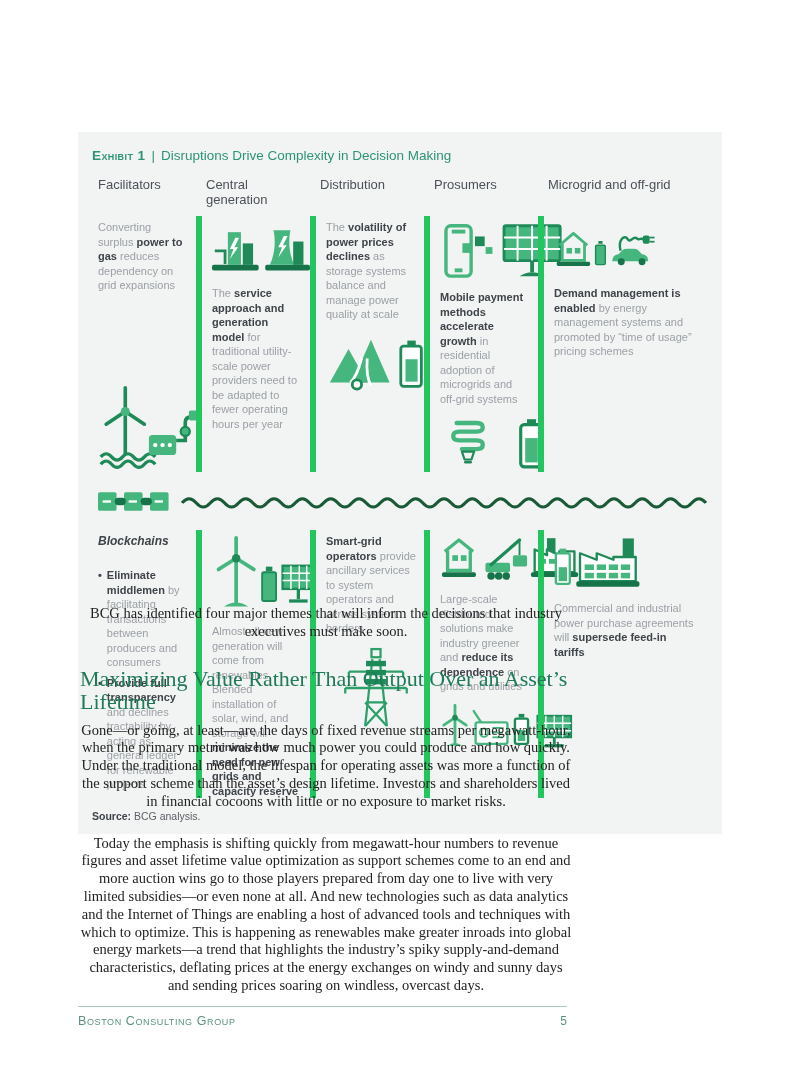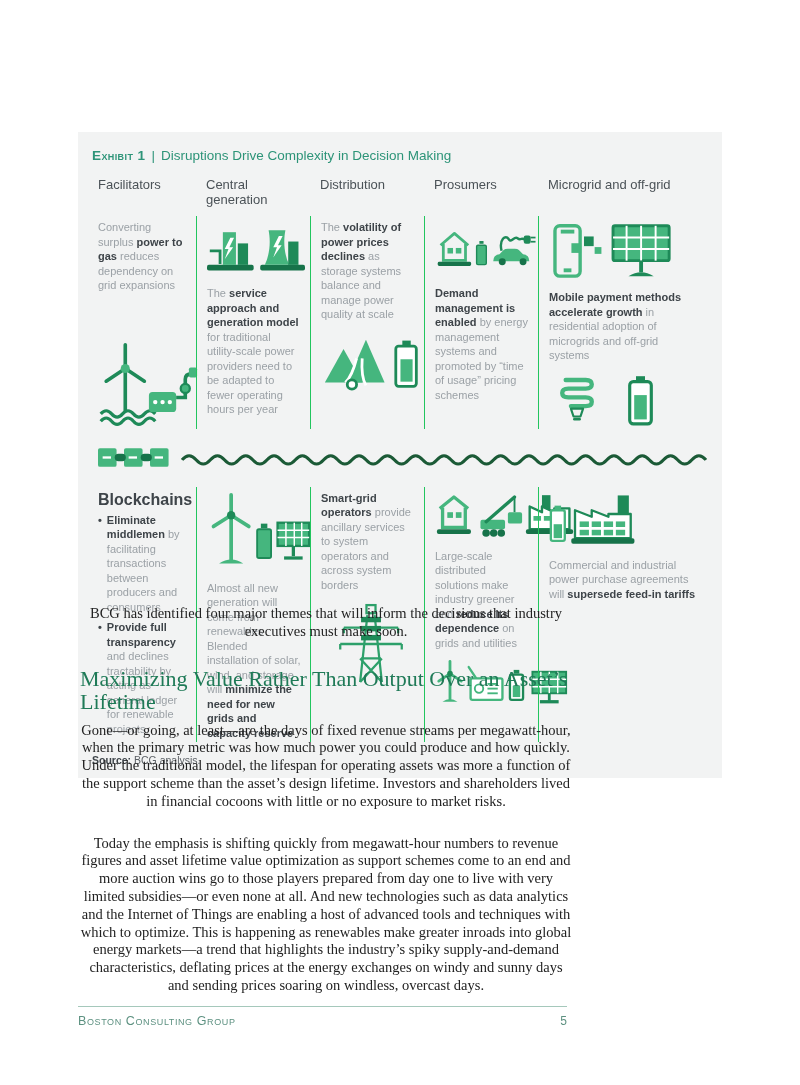--- a/index.html
+++ b/index.html
@@ -10,27 +10,27 @@
            background:#f2f3f3;padding:14px 14px 12px 14px;box-sizing:border-box;}
   .ex-titlebar{font-size:13.5px;color:#2d9478;margin:2px 0 14px 0;}
   .ex-label{font-variant:small-caps;letter-spacing:.4px;font-weight:600;}
   .ex-sep{margin:0 6px;color:#2d9478;}
   .grid{display:grid;grid-template-columns:104px 114px 114px 114px 170px;}
   .hdr{font-size:13px;color:#4b5257;padding:0 8px 0 10px;}
   .hdr:first-child{padding-left:6px;}
   .hdr-row{margin-bottom:9px;}
   .cell{padding:4px 8px 0 10px;display:flex;flex-direction:column;box-sizing:border-box;}
   .cell:first-child{padding-left:6px;}
-  .grid-top .cell,.grid-bot .cell{border-left:1px solid #22c55e;}
+  .grid-top .cell,.grid-bot .cell{border-left:6px solid #22c55e;}
   .grid-top .cell:first-child,.grid-bot .cell:first-child{border-left:none;}
   .grid-top{min-height:150px;}
   .grid-bot{min-height:156px;margin-top:2px;}
   .txt{font-size:11px;line-height:14.5px;color:#9ba1a6;}
   .seg-b{font-weight:700;color:#3e4449;}
-  .blk-h{font-size:16px;font-weight:700;color:#3e4449;margin-bottom:4px;}
+  .blk-h{font-size:12px;font-weight:700;color:#3e4449;margin-bottom:20px;font-style:italic;}
   .bullet{display:flex;gap:5px;margin-bottom:6px;}
   .bullet .dot{color:#3e4449;font-weight:700;font-size:11px;line-height:14.5px;}
   .ico{flex:0 0 auto;}
   .ico-row{display:flex;align-items:flex-end;gap:14px;}
   .mt-auto{margin-top:auto;}
   
   .wave-row{display:flex;align-items:center;margin:10px 0 10px 6px;height:38px;}
   .wave-svg{flex:1;height:22px;margin-left:4px;}
   
   .source{font-size:10.5px;color:#5c6166;margin-top:12px;}
@@ -113,20 +113,60 @@
         <div class="ico" style="margin:12px 0 0 2px">
           <svg width="98" height="58" viewBox="0 0 105 62">
             <polygon points="2,52 22,16 42,52" fill="#45b67e"></polygon>
             <polygon points="26,52 46,6 66,52" fill="#45b67e"></polygon>
             <path d="M36 26 C33 38 30 46 24 52 M42 26 C41 40 42 48 46 55" stroke="#fff" stroke-width="3" fill="none"></path>
             <circle cx="31" cy="54" r="5" fill="#fff" stroke="#1e8a58" stroke-width="3"></circle>
             <rect x="78" y="13" width="22" height="43" rx="3" fill="#fff" stroke="#1e8a58" stroke-width="3"></rect>
             <rect x="85" y="7" width="9" height="5" fill="#1e8a58"></rect>
             <rect x="83" y="27" width="13" height="24" fill="#45b67e"></rect>
           </svg>
+        </div>
+      </div>
+
+      <div class="cell">
+        <div class="ico" style="margin:0 0 10px 2px">
+          <svg width="126" height="60" viewBox="0 0 130 62">
+            <rect x="4" y="6" width="26" height="52" rx="5" fill="none" stroke="#45b67e" stroke-width="3.5"></rect>
+            <rect x="10" y="10" width="14" height="4" fill="#45b67e"></rect>
+            <rect x="13" y="50" width="8" height="4" fill="#45b67e"></rect>
+            <rect x="21" y="24" width="10" height="10" fill="#45b67e"></rect>
+            <rect x="34" y="17" width="10" height="10" fill="#1e8a58"></rect>
+            <rect x="45" y="28" width="7" height="7" fill="#45b67e"></rect>
+            <rect x="64" y="6" width="58" height="36" rx="2" fill="#45b67e" stroke="#1e8a58" stroke-width="3"></rect>
+            <g stroke="#fff" stroke-width="2">
+              <line x1="64" y1="18" x2="122" y2="18"></line>
+                <line x1="64" y1="30" x2="122" y2="30"></line>
+              <line x1="78" y1="6" x2="78" y2="42"></line>
+                <line x1="93" y1="6" x2="93" y2="42"></line>
+                <line x1="108" y1="6" x2="108" y2="42"></line>
+            </g>
+            <line x1="93" y1="42" x2="93" y2="54" stroke="#1e8a58" stroke-width="4"></line>
+            <path d="M80 58 q13 -8 26 0 z" fill="#1e8a58"></path>
+          </svg>
+        </div>
+        <div class="txt"><span class="seg-b">Mobile payment methods accelerate growth</span><span> in residential adoption of microgrids and off-grid systems</span></div>
+        <div class="ico-row" style="margin:10px 0 2px 8px;gap:30px">
+          <span class="ico">
+            <svg width="40" height="54" viewBox="0 0 46 60">
+              <path d="M10 7 H33 q7 0 7 5 t-7 5 H13 q-7 0 -7 5 t7 5 h20 q7 0 7 5 t-7 5 H16" fill="none" stroke="#45b67e" stroke-width="5" stroke-linecap="round"></path>
+              <path d="M16 40 h14 l-3 9 h-8 z" fill="none" stroke="#1e8a58" stroke-width="2.5" stroke-linejoin="round"></path>
+              <line x1="20" y1="52" x2="26" y2="52" stroke="#1e8a58" stroke-width="3" stroke-linecap="round"></line>
+            </svg>
+          </span>
+          <span class="ico">
+            <svg width="27" height="53" viewBox="0 0 30 58">
+              <rect x="3" y="8" width="24" height="47" rx="4" fill="#fff" stroke="#1e8a58" stroke-width="3.5"></rect>
+              <rect x="10" y="2" width="10" height="5" fill="#1e8a58"></rect>
+              <rect x="8" y="23" width="14" height="27" fill="#45b67e"></rect>
+            </svg>
+          </span>
         </div>
       </div>
 
       <div class="cell">
         <div class="ico" style="margin:2px 0 10px 0">
           <svg width="104" height="54" viewBox="0 0 150 55">
             <path d="M8 22 L28 5 L48 22" fill="none" stroke="#45b67e" stroke-width="4" stroke-linejoin="round"></path>
             <path d="M12 20 L12 44 L44 44 L44 20" fill="none" stroke="#45b67e" stroke-width="4"></path>
             <rect x="18" y="26" width="8" height="8" fill="#45b67e"></rect>
             <rect x="30" y="26" width="8" height="8" fill="#45b67e"></rect>
@@ -136,60 +176,20 @@
             <path d="M96 30 C92 14 102 6 106 13 C110 20 114 8 119 12 C124 16 125 10 129 14" fill="none" stroke="#1e8a58" stroke-width="3.5"></path>
             <rect x="128" y="8" width="10" height="12" rx="3" fill="#1e8a58"></rect>
             <line x1="138" y1="11" x2="145" y2="11" stroke="#1e8a58" stroke-width="2.5"></line>
             <line x1="138" y1="17" x2="145" y2="17" stroke="#1e8a58" stroke-width="2.5"></line>
             <path d="M84 45 q0 -9 9 -10 l6 -6 q2 -2 6 -2 h10 q4 0 6 2 l6 6 q9 1 9 10 z" fill="#45b67e"></path>
             <circle cx="97" cy="46" r="5" fill="#17734a"></circle>
             <circle cx="127" cy="46" r="5" fill="#17734a"></circle>
           </svg>
         </div>
         <div class="txt"><span class="seg-b">Demand management is enabled</span><span> by energy management systems and promoted by “time of usage” pricing schemes</span></div>
-      </div>
-
-      <div class="cell">
-        <div class="ico" style="margin:0 0 10px 2px">
-          <svg width="126" height="60" viewBox="0 0 130 62">
-            <rect x="4" y="6" width="26" height="52" rx="5" fill="none" stroke="#45b67e" stroke-width="3.5"></rect>
-            <rect x="10" y="10" width="14" height="4" fill="#45b67e"></rect>
-            <rect x="13" y="50" width="8" height="4" fill="#45b67e"></rect>
-            <rect x="21" y="24" width="10" height="10" fill="#45b67e"></rect>
-            <rect x="34" y="17" width="10" height="10" fill="#1e8a58"></rect>
-            <rect x="45" y="28" width="7" height="7" fill="#45b67e"></rect>
-            <rect x="64" y="6" width="58" height="36" rx="2" fill="#45b67e" stroke="#1e8a58" stroke-width="3"></rect>
-            <g stroke="#fff" stroke-width="2">
-              <line x1="64" y1="18" x2="122" y2="18"></line>
-                <line x1="64" y1="30" x2="122" y2="30"></line>
-              <line x1="78" y1="6" x2="78" y2="42"></line>
-                <line x1="93" y1="6" x2="93" y2="42"></line>
-                <line x1="108" y1="6" x2="108" y2="42"></line>
-            </g>
-            <line x1="93" y1="42" x2="93" y2="54" stroke="#1e8a58" stroke-width="4"></line>
-            <path d="M80 58 q13 -8 26 0 z" fill="#1e8a58"></path>
-          </svg>
-        </div>
-        <div class="txt"><span class="seg-b">Mobile payment methods accelerate growth</span><span> in residential adoption of microgrids and off-grid systems</span></div>
-        <div class="ico-row" style="margin:10px 0 2px 8px;gap:30px">
-          <span class="ico">
-            <svg width="40" height="54" viewBox="0 0 46 60">
-              <path d="M10 7 H33 q7 0 7 5 t-7 5 H13 q-7 0 -7 5 t7 5 h20 q7 0 7 5 t-7 5 H16" fill="none" stroke="#45b67e" stroke-width="5" stroke-linecap="round"></path>
-              <path d="M16 40 h14 l-3 9 h-8 z" fill="none" stroke="#1e8a58" stroke-width="2.5" stroke-linejoin="round"></path>
-              <line x1="20" y1="52" x2="26" y2="52" stroke="#1e8a58" stroke-width="3" stroke-linecap="round"></line>
-            </svg>
-          </span>
-          <span class="ico">
-            <svg width="27" height="53" viewBox="0 0 30 58">
-              <rect x="3" y="8" width="24" height="47" rx="4" fill="#fff" stroke="#1e8a58" stroke-width="3.5"></rect>
-              <rect x="10" y="2" width="10" height="5" fill="#1e8a58"></rect>
-              <rect x="8" y="23" width="14" height="27" fill="#45b67e"></rect>
-            </svg>
-          </span>
-        </div>
       </div>
     </div>
 
     <div class="wave-row">
       <span class="ico">
         <svg width="78" height="25" viewBox="0 0 84 26">
           <rect x="0" y="3" width="20" height="20" rx="2" fill="#45b67e"></rect>
           <rect x="28" y="3" width="20" height="20" rx="2" fill="#45b67e"></rect>
           <rect x="56" y="3" width="20" height="20" rx="2" fill="#45b67e"></rect>
           <rect x="18" y="9" width="12" height="8" rx="4" fill="#17734a"></rect>

